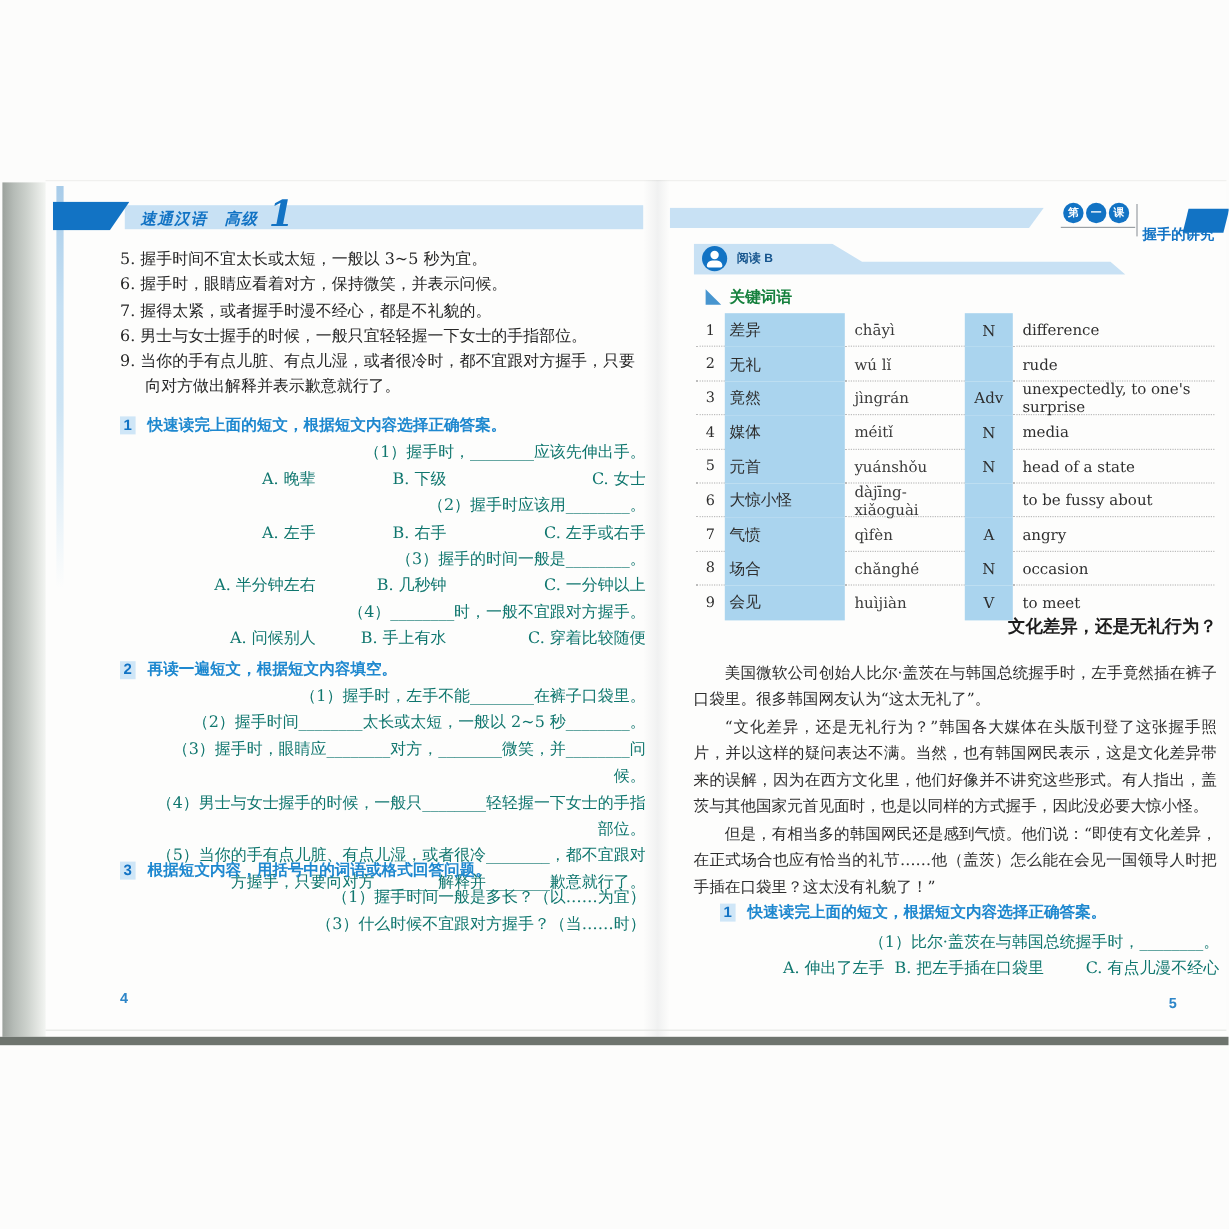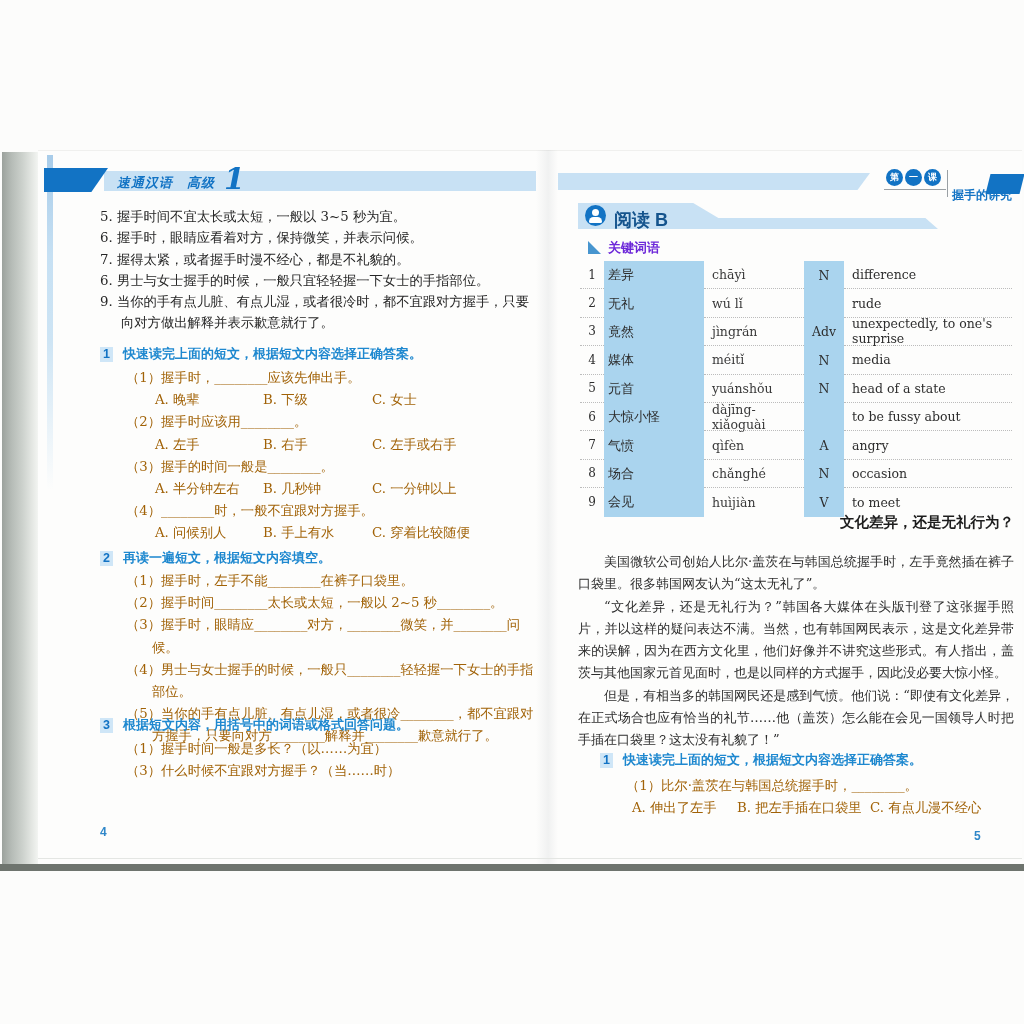--- a/index.html
+++ b/index.html
@@ -36,23 +36,23 @@
   .lesson-vline{left:947px;top:170px;width:1px;height:27px;background:#9aa0a4;}
   .lesson-title{left:952px;top:187px;font-size:12px;font-weight:bold;color:#1273c4;}
   .rp-para{left:988px;top:174px;width:34px;height:20px;background:#1273c4;transform:skewX(-14deg);}
 
   
   .reading-banner{left:578px;top:203px;width:360px;height:26px;background:#c8e1f4;
     clip-path:polygon(0 0,32% 0,39% 58%,96.5% 58%,100% 100%,0 100%);}
   .reader-icon{left:585px;top:205px;width:21px;height:21px;border-radius:50%;background:#1273c4;}
   .reader-icon .head{position:absolute;left:7px;top:4px;width:7px;height:7px;border-radius:50%;background:#fff;}
   .reader-icon .body{position:absolute;left:4px;top:12px;width:13px;height:6px;border-radius:6px 6px 2px 2px;background:#fff;}
-  .reading-label{left:614px;top:208px;font-size:18px;font-weight:bold;color:#15548d;}
+  .reading-label{left:614px;top:208px;font-size:10px;font-weight:bold;color:#15548d;}
   .kw-marker{left:588px;top:241px;width:0;height:0;border-bottom:13px solid #4795cf;border-right:13px solid transparent;}
-  .kw-label{left:608px;top:239px;font-size:13px;font-weight:bold;color:#6d28d9;}
+  .kw-label{left:608px;top:239px;font-size:13px;font-weight:bold;color:#15803d;}
 
   
   .vtable{left:580px;top:261px;width:432px;display:flex;flex-direction:column;}
   .vrow{height:28.4px;display:flex;align-items:stretch;}
   .vcell{display:flex;align-items:center;font-family:"DejaVu Serif",serif;color:#2e2e2e;}
   .vno{width:24px;justify-content:center;font-size:12px;}
   .vword{width:96px;background:#aad4ee;padding-left:4px;font-size:13px;}
   .vpy{width:92px;padding-left:8px;font-size:12.5px;color:#3a3a3a;}
   .vpos{width:40px;background:#aad4ee;justify-content:center;font-size:12.5px;}
   .vmean{flex:1;padding-left:8px;font-size:12.5px;}
@@ -62,21 +62,21 @@
   .passage-title{left:578px;top:513px;width:436px;text-align:right;font-size:14.5px;font-weight:bold;color:#1d1d1d;}
   .passage{left:578px;top:551px;width:436px;font-family:"DejaVu Serif",serif;font-size:13px;
     line-height:22.3px;color:#2d2d2d;text-align:justify;}
   .passage p{margin:0;text-indent:2em;}
 
   
   .ex-head{display:flex;align-items:center;}
   .ex-num{display:inline-block;min-width:13px;height:15px;background:#cfe6f7;color:#1273c4;
     font-weight:bold;font-size:12.5px;line-height:15px;text-align:center;margin-right:10px;}
   .ex-title{font-size:13px;font-weight:bold;color:#1e88cf;}
-  .ex-body{font-family:"DejaVu Serif",serif;font-size:13.3px;color:#a16207;}
+  .ex-body{font-family:"DejaVu Serif",serif;font-size:13.3px;color:#0f766e;text-align:right;}
   .q{line-height:22.2px;padding-left:26px;text-indent:-26px;margin-left:26px;}
   .opts{display:flex;line-height:22.2px;padding-left:55px;}
   .opt-a{width:108px;}
   .opt-b{width:109px;}
   .opt-c{flex:1;}
   .rp-opts{display:flex;line-height:22.2px;padding-left:32px;}
   .rp-opt-a{width:105px;}
   .rp-opt-b{width:133px;}
   .rp-opt-c{flex:1;}
 

